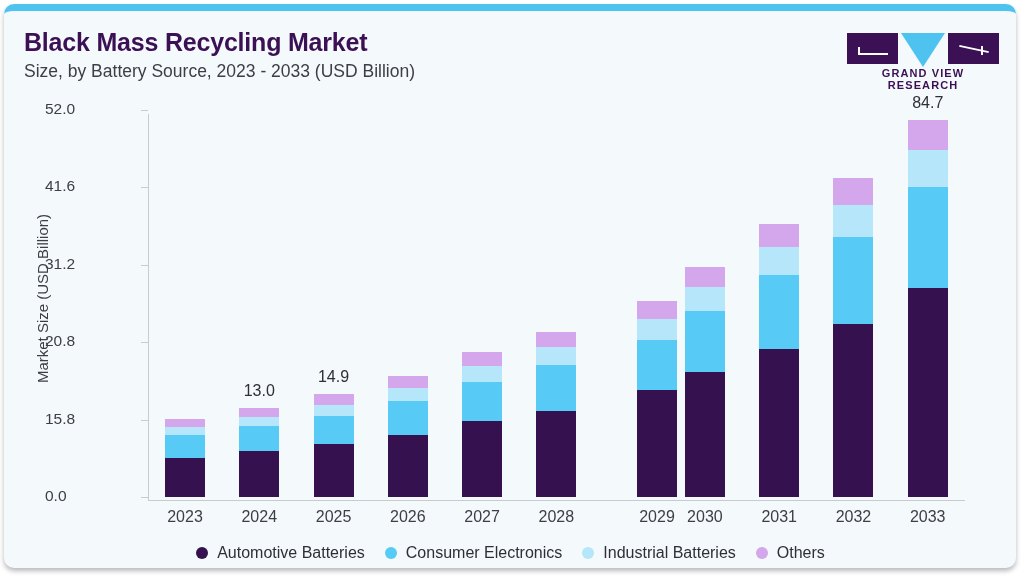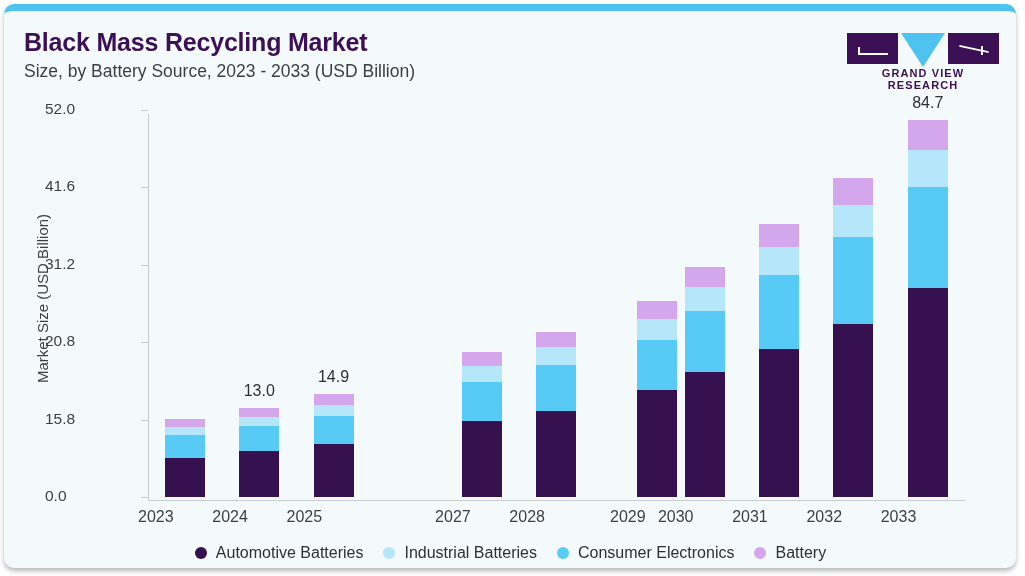--- a/index.html
+++ b/index.html
@@ -197,20 +197,21 @@
     width: 94px;
     text-align: center;
     font-size: 16px;
     color: #2f2f38;
   }
   .xlabel {
     position: absolute;
     top: 394px;
     left: -10px;
     width: 94px;
+    text-align: center;
     font-size: 16px;
     color: #3e3e46;
   }
 
   
   .legend {
     position: absolute;
     left: 0;
     top: 449px;
     width: 1013px;
@@ -316,20 +317,29 @@
           <div class="bar-group" style="left: 148.545px;">
             <div class="bar" style="bottom: 4px;">
               <div class="seg" style="height: 10.4192px; background: rgb(212, 166, 236);"></div>
               <div class="seg" style="height: 11.1635px; background: rgb(181, 230, 249);"></div>
               <div class="seg" style="height: 28.2808px; background: rgb(87, 203, 245);"></div>
               <div class="seg" style="height: 52.8404px; background: rgb(53, 17, 80);"></div>
             </div>
             <div class="bar-label" style="bottom: 114.704px;">14.9</div>
             <div class="xlabel">2025</div>
           </div>
+          <div class="bar-group" style="left: 222.818px;">
+            <div class="bar" style="bottom: 4px;">
+              <div class="seg" style="height: 11.9077px; background: rgb(212, 166, 236);"></div>
+              <div class="seg" style="height: 13.3962px; background: rgb(181, 230, 249);"></div>
+              <div class="seg" style="height: 33.4904px; background: rgb(87, 203, 245);"></div>
+              <div class="seg" style="height: 62.5154px; background: rgb(53, 17, 80);"></div>
+            </div>
+            <div class="xlabel">2026</div>
+          </div>
           <div class="bar-group" style="left: 297.091px;">
             <div class="bar" style="bottom: 4px;">
               <div class="seg" style="height: 14.1404px; background: rgb(212, 166, 236);"></div>
               <div class="seg" style="height: 15.6288px; background: rgb(181, 230, 249);"></div>
               <div class="seg" style="height: 39.4442px; background: rgb(87, 203, 245);"></div>
               <div class="seg" style="height: 75.9115px; background: rgb(53, 17, 80);"></div>
             </div>
             <div class="xlabel">2027</div>
           </div>
           <div class="bar-group" style="left: 371.364px;">
@@ -389,27 +399,27 @@
           </div>
         </div>
     </div>
 
     <div class="legend" id="legend">
         <div class="legend-item">
           <span class="legend-dot" style="background: rgb(53, 17, 80);"></span>
           <span class="legend-text">Automotive Batteries</span>
         </div>
         <div class="legend-item">
+          <span class="legend-dot" style="background: rgb(87, 203, 245);"></span>
+          <span class="legend-text">Consumer Electronics</span>
+        </div>
+        <div class="legend-item">
           <span class="legend-dot" style="background: rgb(181, 230, 249);"></span>
           <span class="legend-text">Industrial Batteries</span>
         </div>
         <div class="legend-item">
-          <span class="legend-dot" style="background: rgb(87, 203, 245);"></span>
-          <span class="legend-text">Consumer Electronics</span>
-        </div>
-        <div class="legend-item">
           <span class="legend-dot" style="background: rgb(212, 166, 236);"></span>
-          <span class="legend-text">Battery</span>
+          <span class="legend-text">Others</span>
         </div>
       </div>
   </div>
 
 </div>
 
 </body></html>

